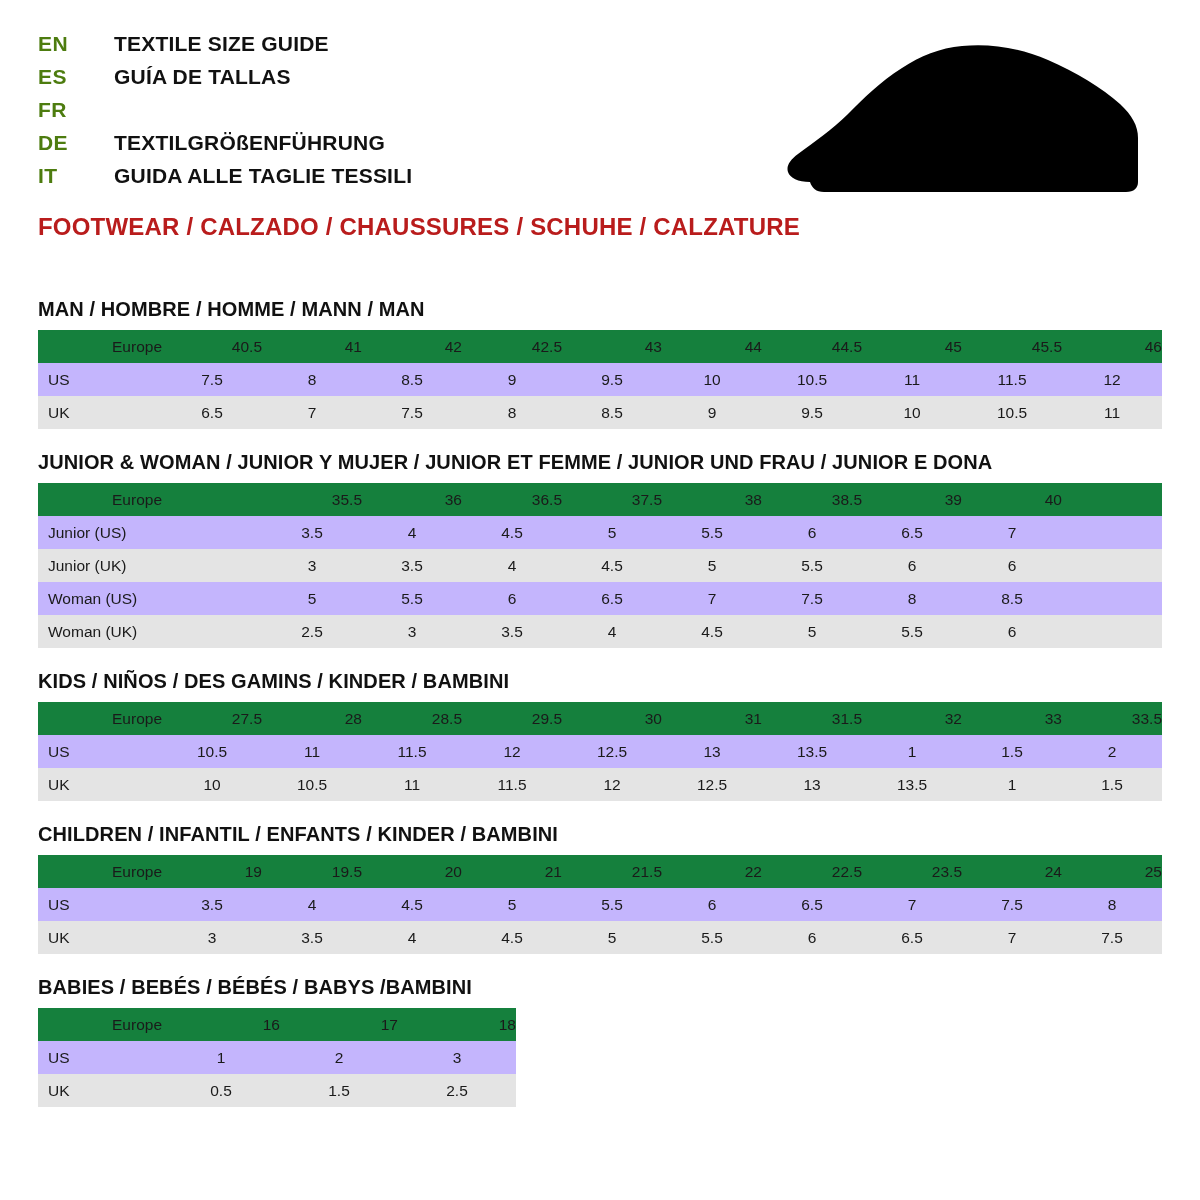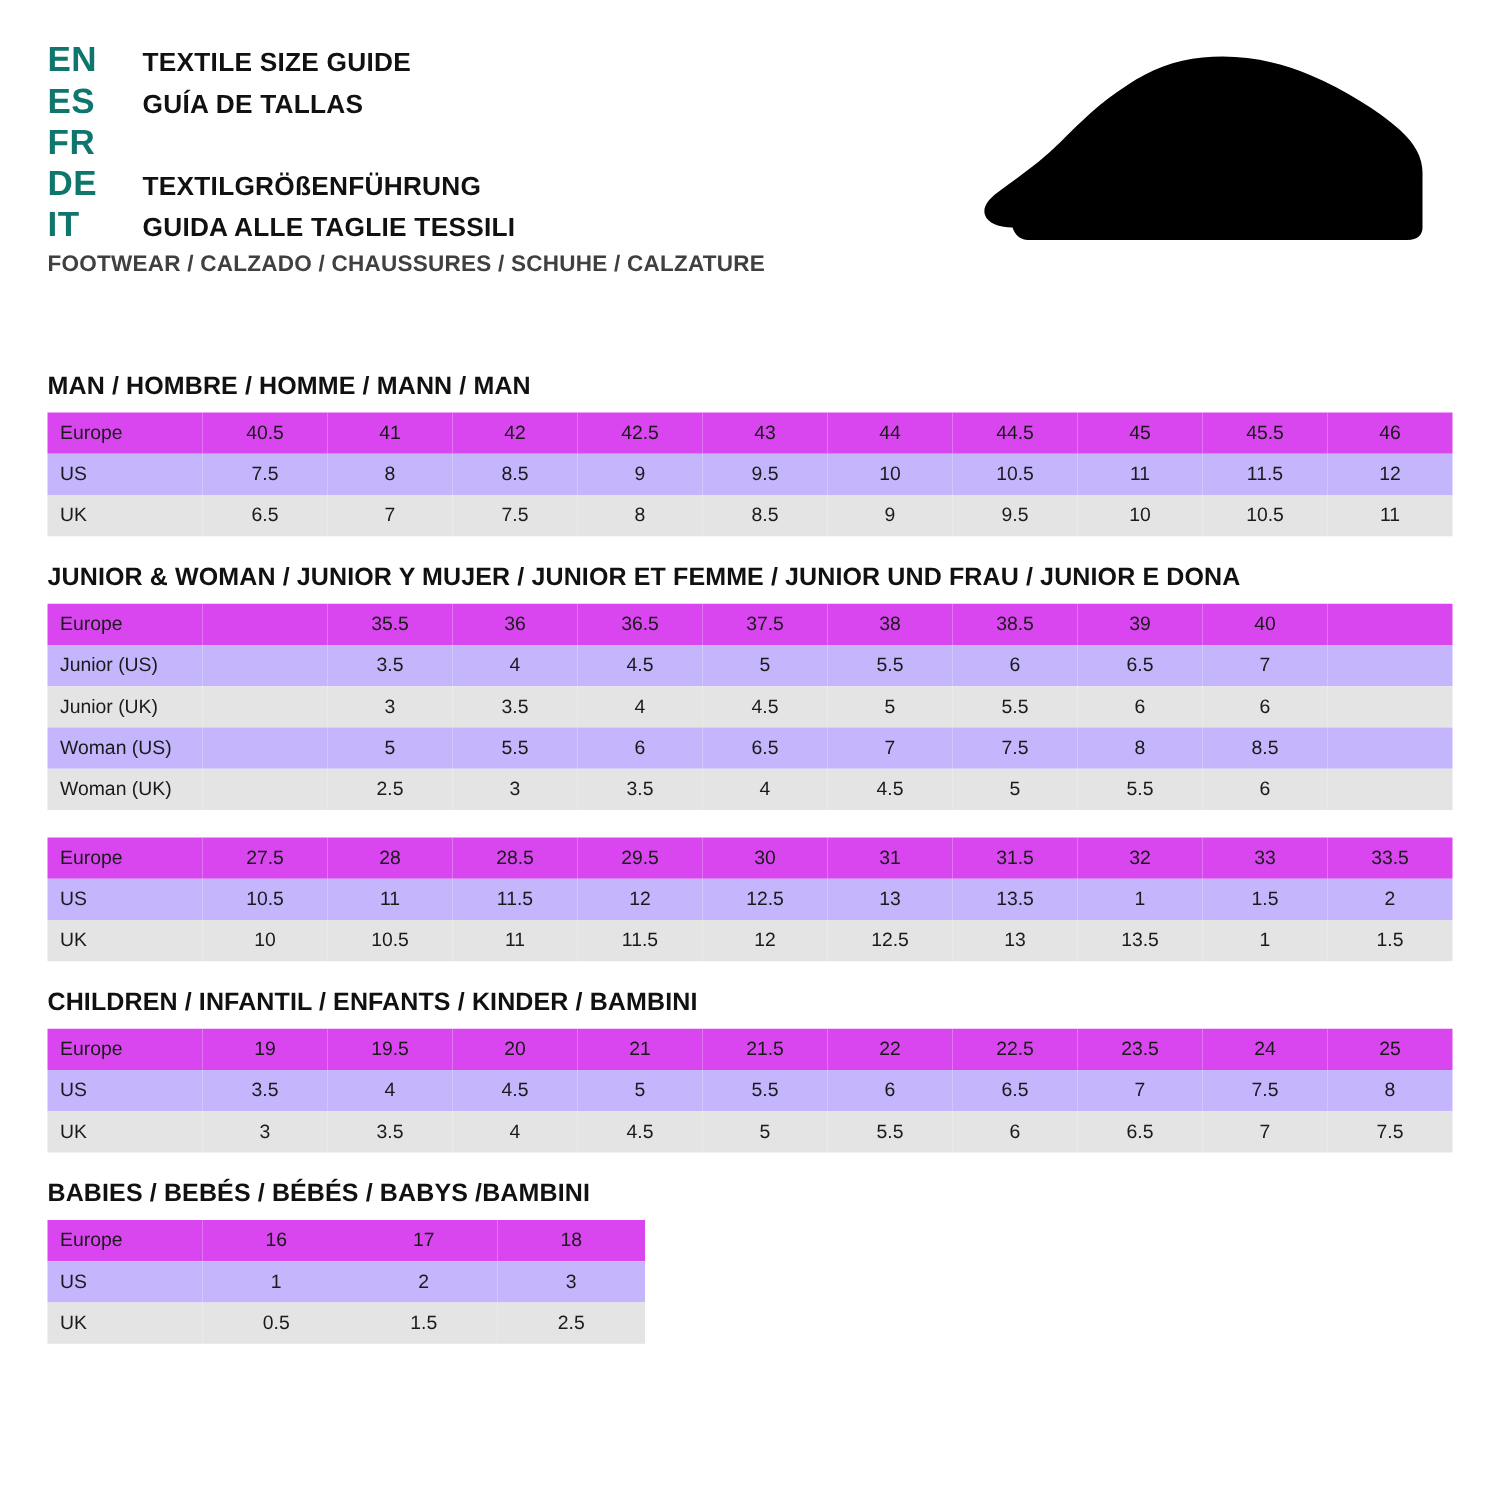--- a/index.html
+++ b/index.html
@@ -27,37 +27,37 @@
   .lang-list {
     display: block;
   }
   .lang-row {
     display: flex;
     align-items: baseline;
     height: 33px;
   }
   .lang-code {
     width: 76px;
-    font-size: 28px;
+    font-size: 21px;
     font-weight: 700;
     letter-spacing: 0.4px;
-    color: #0f766e;
+    color: #4d7c0f;
   }
   .lang-title {
     font-size: 21px;
     font-weight: 700;
     letter-spacing: 0.2px;
     color: #111;
   }
   .section-heading {
-    margin-top: 4px;
-    font-size: 18px;
+    margin-top: 16px;
+    font-size: 24px;
     font-weight: 700;
     letter-spacing: 0.2px;
-    color: #404040;
+    color: #b91c1c;
   }
   .shoe-icon {
     position: absolute;
     top: 10px;
     right: 22px;
     width: 360px;
     height: 170px;
   }
   
   .tables {
@@ -82,21 +82,21 @@
   td {
     text-align: center;
     vertical-align: middle;
     padding: 0;
     color: #1a1a1a;
   }
   td.label {
     text-align: left;
     padding-left: 10px;
   }
-  tr.head td { background: #d946ef; font-weight: 400; }
+  tr.head td { background: #15803d; font-weight: 400; text-align: right; }
   tr.odd td { background: #c4b5fd; }
   tr.even td { background: #e4e4e4; }
   
   table.full col.first { width: 124px; }
   table.babies col.first { width: 124px; }
 </style>
 </head>
 <body>
 
 <div class="page">
@@ -273,20 +273,21 @@
             <td>5</td>
             <td>5.5</td>
             <td>6</td>
             <td></td>
           </tr>
         </tbody>
       </table>
     </div>
 
     <div class="table-block">
+      <div class="table-title">KIDS / NIÑOS / DES GAMINS / KINDER / BAMBINI</div>
       <table class="full">
         <colgroup>
             <col class="first">
             <col>
             <col>
             <col>
             <col>
             <col>
             <col>
             <col>

